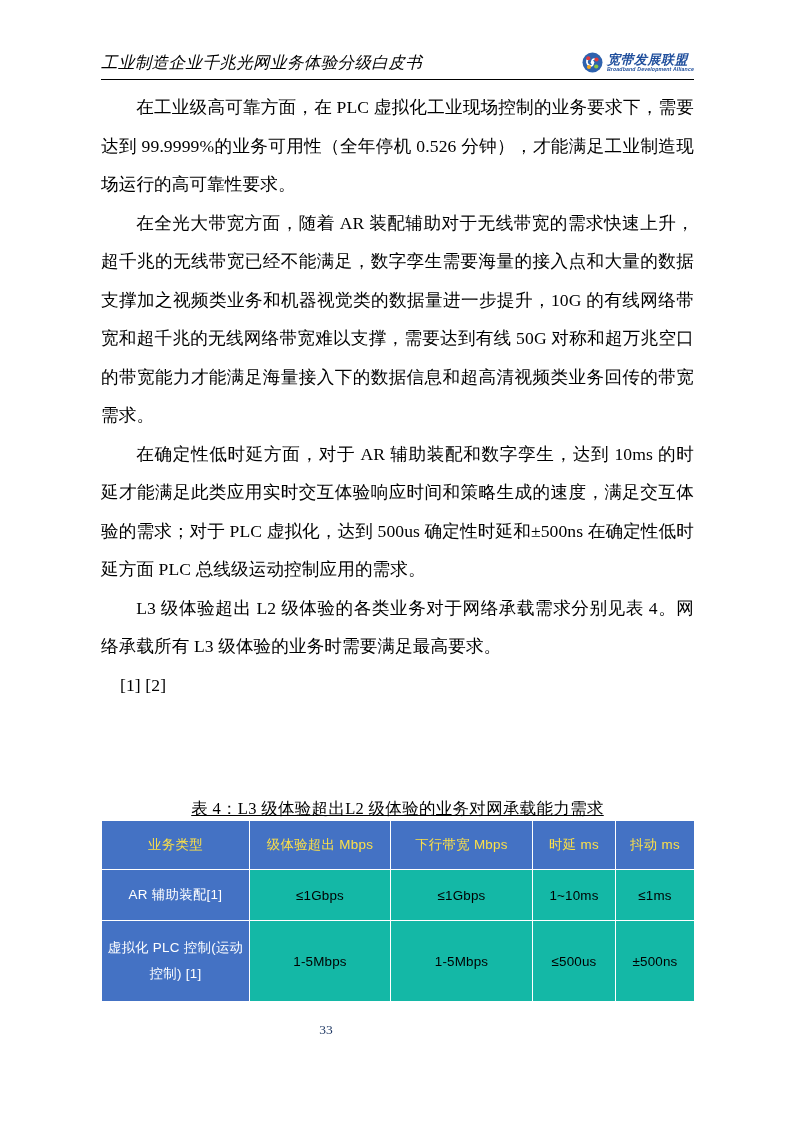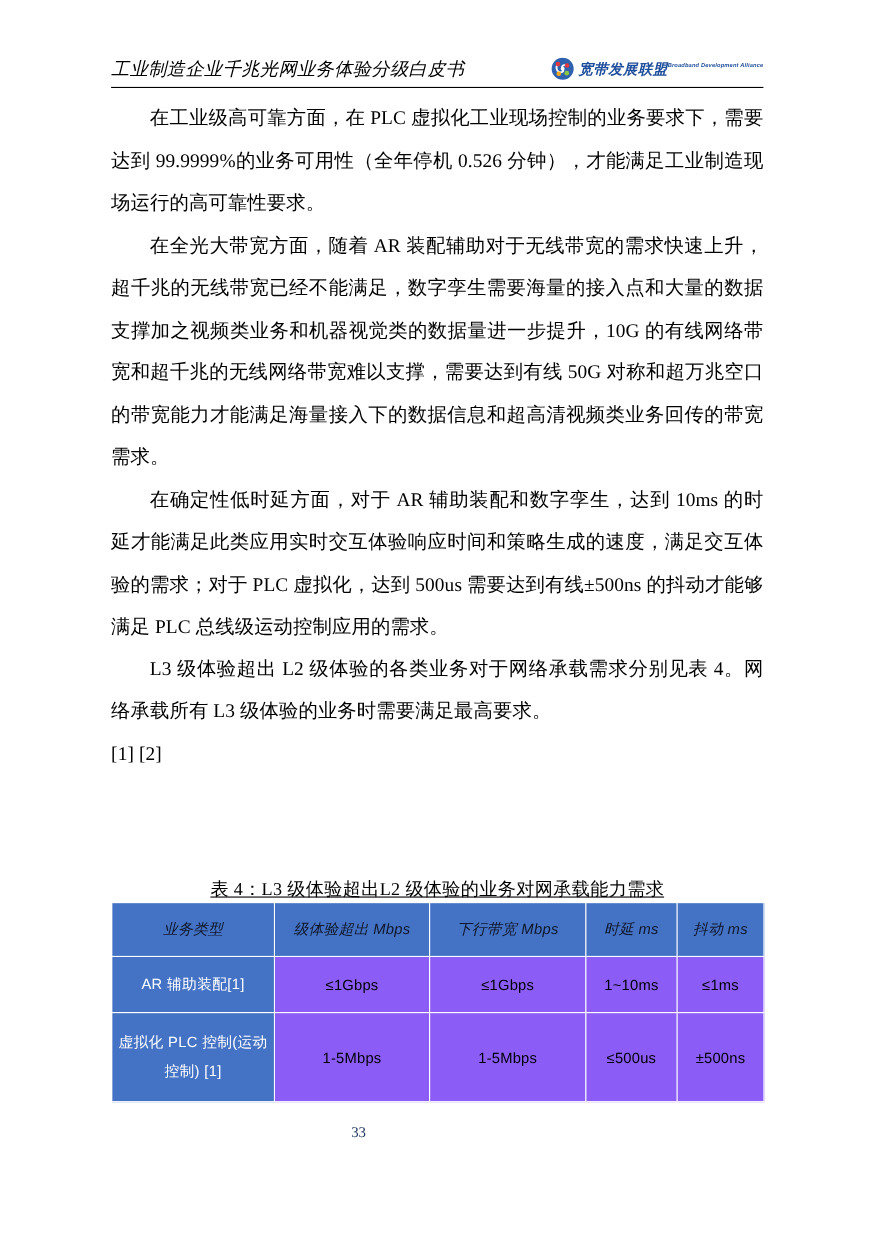--- a/index.html
+++ b/index.html
@@ -48,21 +48,21 @@
     gap: 4px;
     margin-bottom: 1px;
   }
   .logo-mark {
     width: 21px;
     height: 21px;
     flex: 0 0 auto;
   }
   .logo-text {
     display: flex;
-    flex-direction: row;
+    flex-direction: column;
     justify-content: center;
     line-height: 1;
   }
   .logo-cn {
     font-family: "Liberation Sans", "DejaVu Sans", sans-serif;
     font-size: 13px;
     font-weight: bold;
     color: #1F4E9C;
     letter-spacing: 0.5px;
     white-space: nowrap;
@@ -96,20 +96,21 @@
     margin: 0;
     font-size: 17.6px;
     line-height: 38.5px;
     text-align: justify;
     text-justify: inter-ideograph;
     text-indent: 2em;
     letter-spacing: 0.1px;
   }
   p.para.noindent {
     text-indent: 0;
+    margin-left: 19px;
   }
 
   
   .table-caption {
     position: absolute;
     left: 101px;
     top: 797px;
     width: 593px;
     text-align: center;
     font-size: 16.5px;
@@ -139,35 +140,34 @@
 
   table.req th, table.req td {
     border: 1.2px solid #FFFFFF;
     text-align: center;
     vertical-align: middle;
     font-size: 13.4px;
     padding: 2px 3px;
   }
   table.req thead th {
     background: #4472C4;
-    color: #0f172a;
+    color: #fde047;
     height: 44px;
     font-weight: normal;
     letter-spacing: 0.3px;
-    font-style: italic;
   }
   table.req tbody th.rowhead {
     background: #4472C4;
     color: #FFFFFF;
     font-weight: normal;
     line-height: 26px;
     letter-spacing: 0.3px;
   }
   table.req tbody td {
-    background: #8b5cf6;
+    background: #14b8a6;
     color: #000000;
     letter-spacing: 0.2px;
   }
   tr.r1 th.rowhead, tr.r1 td { height: 46px; }
   tr.r2 th.rowhead, tr.r2 td { height: 76px; }
 
   
   .page-number {
     position: absolute;
     left: 0;
@@ -202,21 +202,21 @@
         <span class="logo-cn">宽带发展联盟</span>
         <span class="logo-en">Broadband Development Alliance</span>
       </span>
     </div>
   </div>
   <div class="header-rule"></div>
 
   <div class="body-text">
     <p class="para">在工业级高可靠方面，在 PLC 虚拟化工业现场控制的业务要求下，需要达到 99.9999%的业务可用性（全年停机 0.526 分钟），才能满足工业制造现场运行的高可靠性要求。</p>
     <p class="para">在全光大带宽方面，随着 AR 装配辅助对于无线带宽的需求快速上升，超千兆的无线带宽已经不能满足，数字孪生需要海量的接入点和大量的数据支撑加之视频类业务和机器视觉类的数据量进一步提升，10G 的有线网络带宽和超千兆的无线网络带宽难以支撑，需要达到有线 50G 对称和超万兆空口的带宽能力才能满足海量接入下的数据信息和超高清视频类业务回传的带宽需求。</p>
-    <p class="para">在确定性低时延方面，对于 AR 辅助装配和数字孪生，达到 10ms 的时延才能满足此类应用实时交互体验响应时间和策略生成的速度，满足交互体验的需求；对于 PLC 虚拟化，达到 500us 需要达到有线±500ns 的抖动才能够满足 PLC 总线级运动控制应用的需求。</p>
+    <p class="para">在确定性低时延方面，对于 AR 辅助装配和数字孪生，达到 10ms 的时延才能满足此类应用实时交互体验响应时间和策略生成的速度，满足交互体验的需求；对于 PLC 虚拟化，达到 500us 确定性时延和±500ns 在确定性低时延方面 PLC 总线级运动控制应用的需求。</p>
     <p class="para">L3 级体验超出 L2 级体验的各类业务对于网络承载需求分别见表 4。网络承载所有 L3 级体验的业务时需要满足最高要求。</p>
     <p class="para noindent">[1] [2]</p>
   </div>
 
   <div class="table-caption">表 4：L3 级体验超出L2 级体验的业务对网承载能力需求</div>
 
   <div class="tbl-wrap">
     <table class="req">
       <colgroup>
         <col class="c1">

